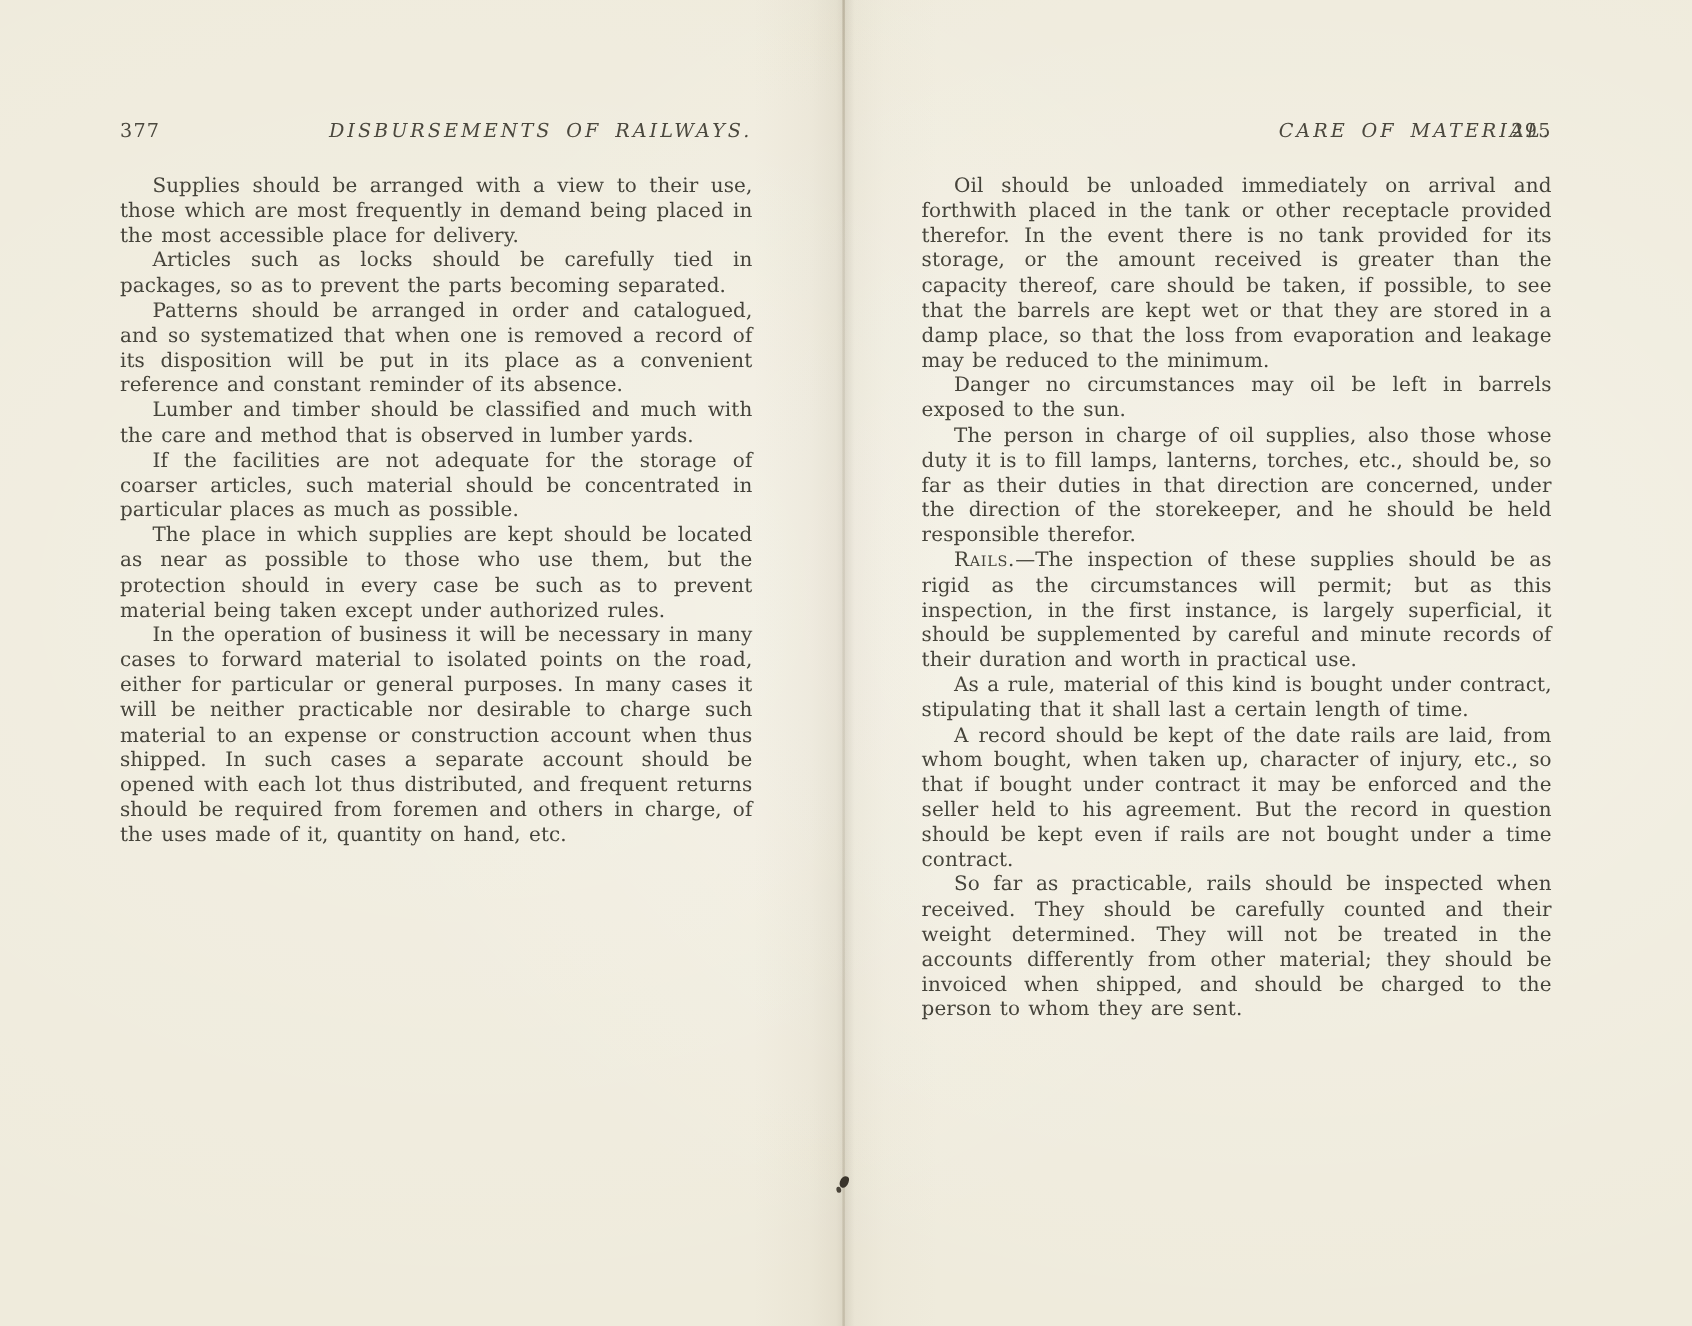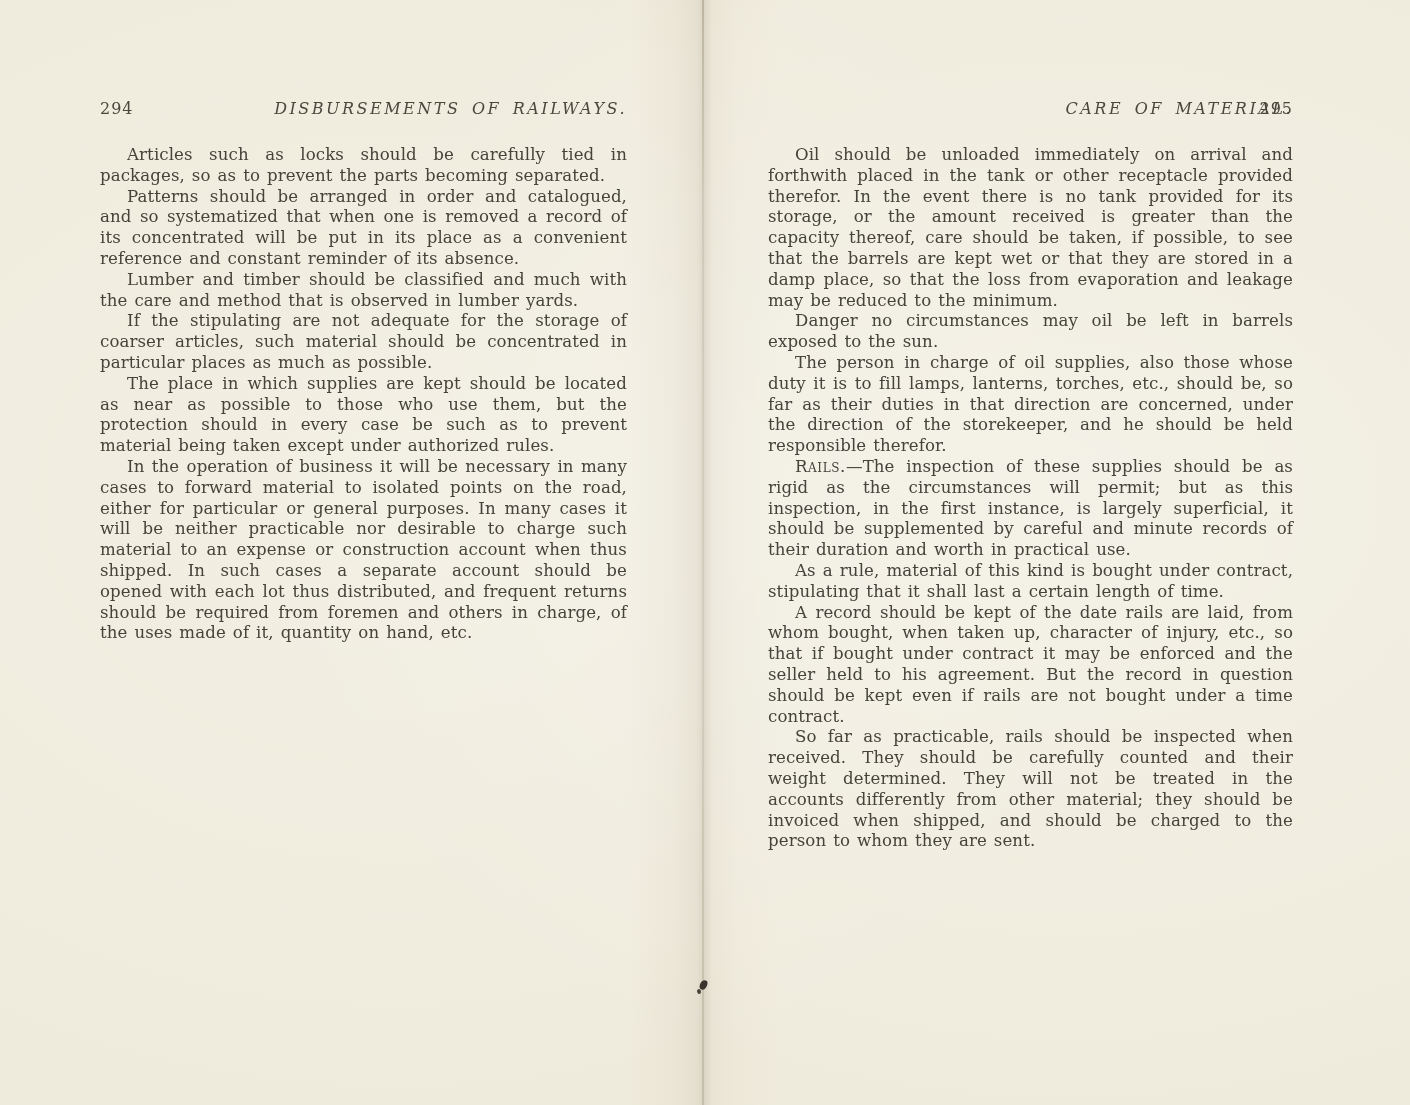--- a/index.html
+++ b/index.html
@@ -85,28 +85,29 @@
     transform:rotate(-10deg);
   }
 </style>
 </head>
 <body>
 
 <div class="spread">
 
   <div class="page left">
     <div class="pagehead">
-      <span class="pagenum num-left">294</span>
+      <span class="pagenum num-left">377</span>
       <span class="runtitle">DISBURSEMENTS OF RAILWAYS.</span>
     </div>
     <div class="pagebody">
+        <p class="para">Supplies should be arranged with a view to their use, those which are most frequently in demand being placed in the most accessible place for delivery.</p>
         <p class="para">Articles such as locks should be carefully tied in packages, so as to prevent the parts becoming separated.</p>
-        <p class="para">Patterns should be arranged in order and catalogued, and so systematized that when one is removed a record of its concentrated will be put in its place as a convenient reference and constant reminder of its absence.</p>
+        <p class="para">Patterns should be arranged in order and catalogued, and so systematized that when one is removed a record of its disposition will be put in its place as a convenient reference and constant reminder of its absence.</p>
         <p class="para">Lumber and timber should be classified and much with the care and method that is observed in lumber yards.</p>
-        <p class="para">If the stipulating are not adequate for the storage of coarser articles, such material should be concentrated in particular places as much as possible.</p>
+        <p class="para">If the facilities are not adequate for the storage of coarser articles, such material should be concentrated in particular places as much as possible.</p>
         <p class="para">The place in which supplies are kept should be located as near as possible to those who use them, but the protection should in every case be such as to prevent material being taken except under authorized rules.</p>
         <p class="para">In the operation of business it will be necessary in many cases to forward material to isolated points on the road, either for particular or general purposes. In many cases it will be neither practicable nor desirable to charge such material to an expense or construction account when thus shipped. In such cases a separate account should be opened with each lot thus distributed, and frequent returns should be required from foremen and others in charge, of the uses made of it, quantity on hand, etc.</p>
       </div>
   </div>
 
   <div class="page right">
     <div class="pagehead">
       <span class="runtitle">CARE OF MATERIAL.</span>
       <span class="pagenum num-right">295</span>
     </div>

